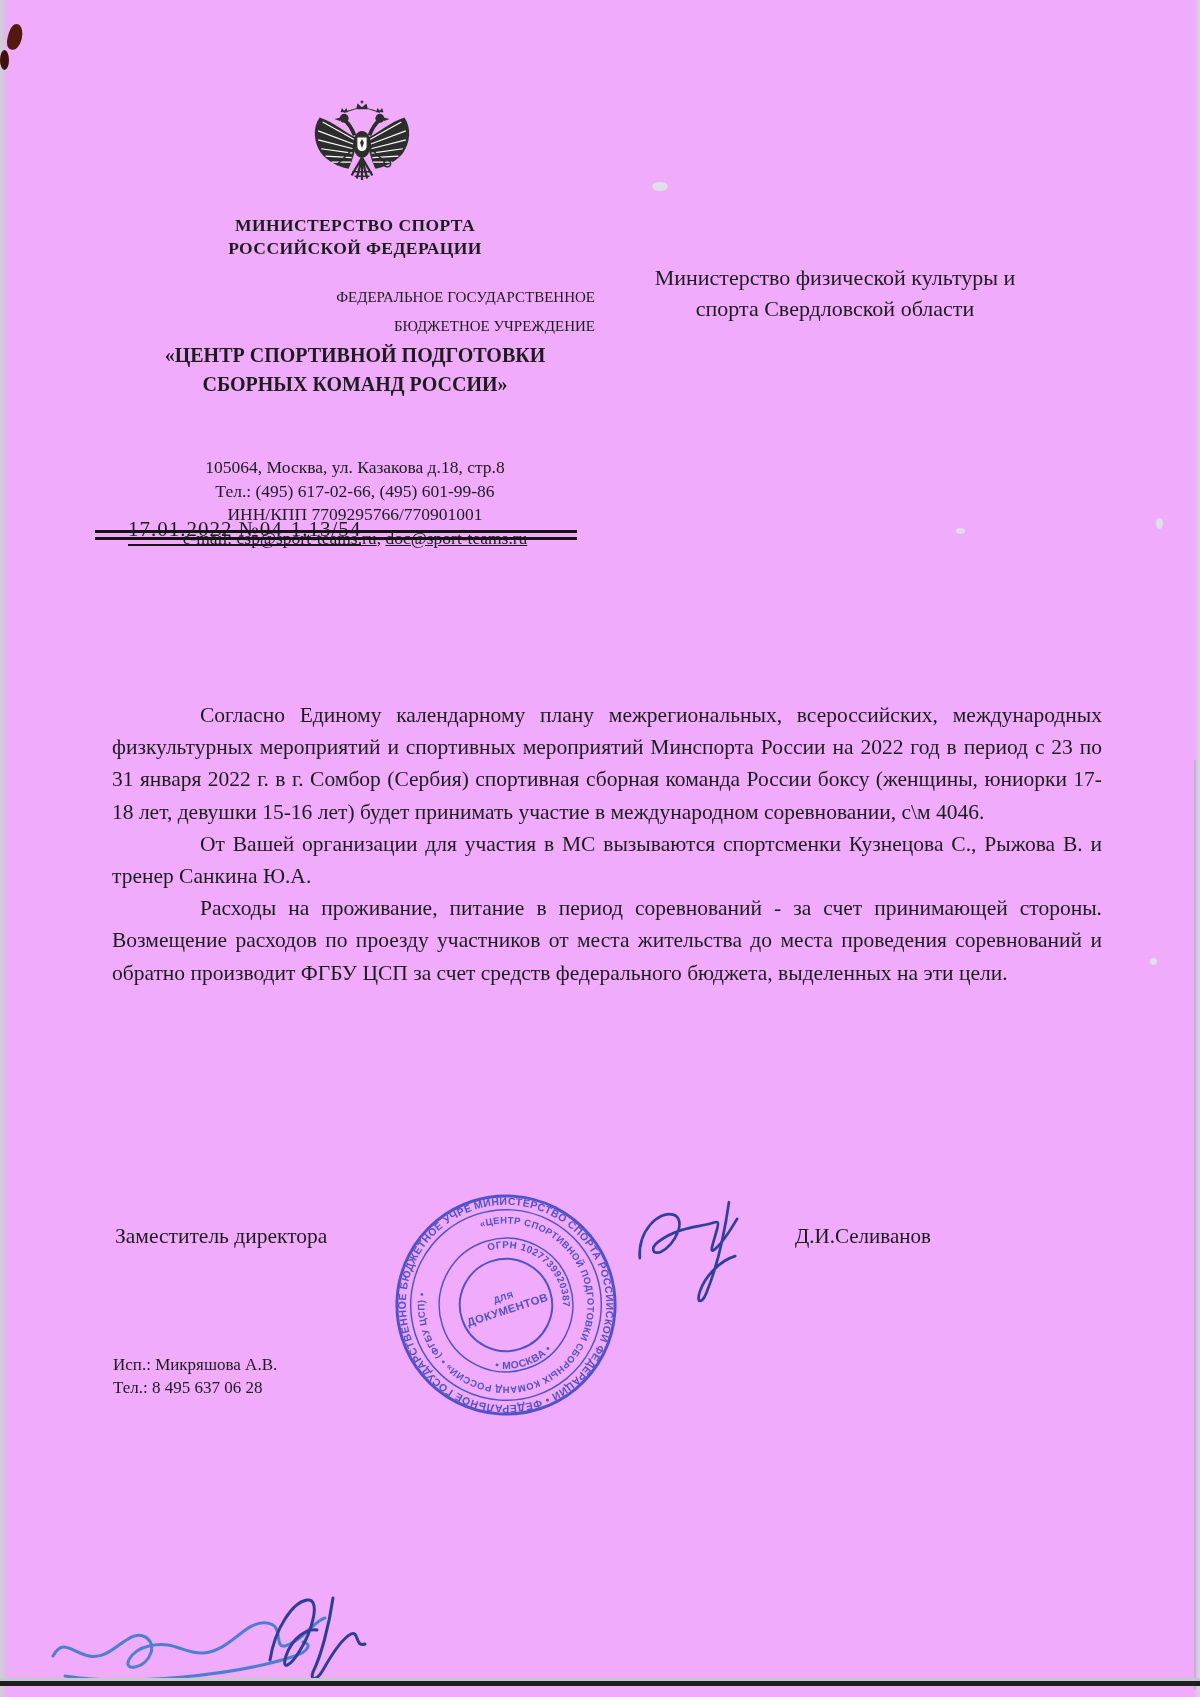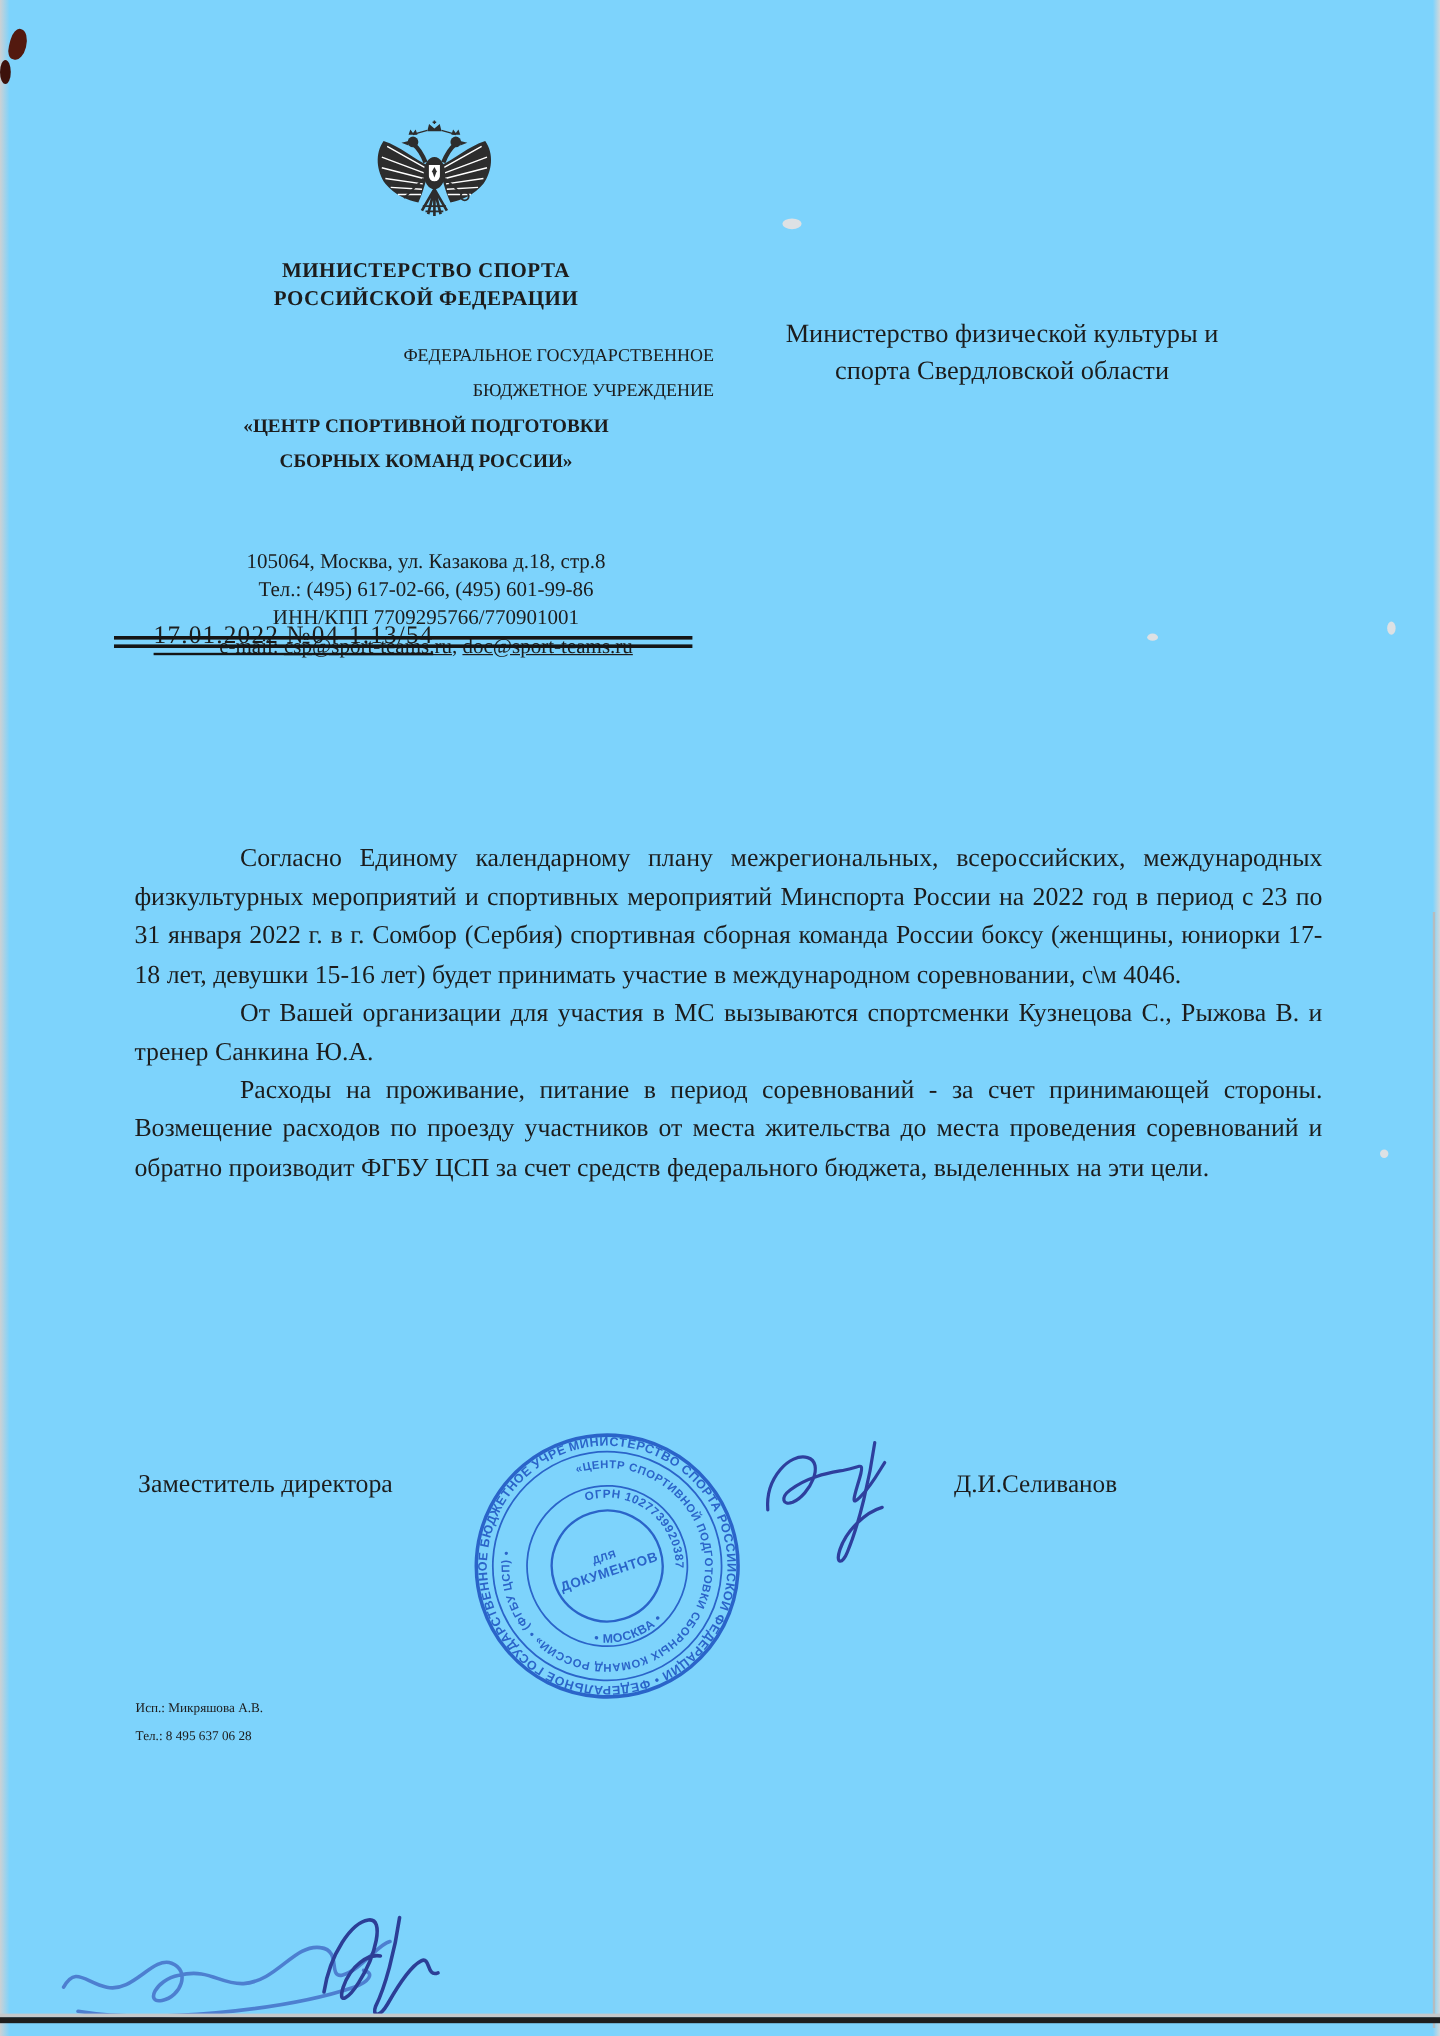--- a/index.html
+++ b/index.html
@@ -1,56 +1,56 @@
 <!DOCTYPE html>
 <html><head>
 <meta charset="utf-8">
 <style>
   html,body{margin:0;padding:0;background:#ffffff;}
   .page{
     position:relative; width:1200px; height:1697px; overflow:hidden;
-    background:#7dd3fc; color:#1c1c1c;
+    background:#f0abfc; color:#1c1c1c;
     font-family:"Liberation Serif", serif;
   }
   .abs{position:absolute;}
   
   .edge-left{left:0;top:0;width:8px;height:100%;background:linear-gradient(to right,#ccd1d4,rgba(255,255,255,0));}
   .edge-right{right:0;top:0;width:6px;height:100%;background:linear-gradient(to left,#d4d8da,rgba(255,255,255,0));}
   .edge-right-line{right:4px;top:760px;width:2px;height:930px;background:#b6bcbf;}
   .edge-bottom-light{left:0;top:1678px;width:100%;height:3px;background:#c4c9cc;}
   .edge-bottom-dark{left:0;top:1681px;width:100%;height:5px;background:#1e1e1e;}
   .scan-mark1{left:8px;top:24px;width:14px;height:26px;background:#53190f;border-radius:45% 55% 50% 40%;transform:rotate(14deg);}
   .scan-mark2{left:0px;top:50px;width:9px;height:20px;background:#3d120b;border-radius:50%;}
   .speck{background:#dde1e4;border-radius:50%;}
   
   .coat-of-arms{left:310px;top:88px;width:104px;height:120px;}
   .ministry{left:115px;top:214px;width:480px;text-align:center;font-weight:bold;font-size:17.5px;line-height:23px;letter-spacing:.4px;}
   .org-type{left:115px;top:283px;width:480px;text-align:right;font-size:15px;line-height:29px;}
-  .org-name{left:115px;top:341px;width:480px;text-align:center;font-size:16px;line-height:29px;font-weight:bold;}
+  .org-name{left:115px;top:341px;width:480px;text-align:center;font-size:20px;line-height:29px;font-weight:bold;}
   .contact{left:115px;top:416px;width:480px;text-align:center;font-size:17.5px;line-height:23.5px;margin-top:40px;}
   .email-link{text-decoration:underline;}
   
   .ref-row{left:95px;top:517px;width:482px;height:34px;}
   .ref-text{position:absolute;left:33px;top:0;font-size:21px;letter-spacing:1px;border-bottom:2px solid #151515;padding-bottom:2px;}
   .strike-line{position:absolute;left:0;width:100%;height:2.5px;background:#151515;}
   .strike-line.l1{top:13px;}
   .strike-line.l2{top:20px;}
   
   .recipient{left:600px;top:262px;width:470px;text-align:center;font-size:22px;line-height:31px;}
   
   .body-text{left:112px;top:699px;width:990px;font-size:21.5px;line-height:32.2px;text-align:justify;}
   .body-text p{margin:0;text-indent:88px;}
   
   .position-title{left:115px;top:1224px;font-size:21.5px;}
   .signer-name{left:795px;top:1224px;font-size:21px;text-align:right;}
   .sign-top{left:628px;top:1196px;width:148px;height:114px;}
   .stamp-wrap{left:393px;top:1192px;width:226px;height:226px;transform:rotate(-18deg);opacity:.87;mix-blend-mode:multiply;}
   .stamp-svg text{font-family:"Liberation Sans", sans-serif;font-weight:bold;letter-spacing:.5px;}
   
-  .footer-exec{left:113px;top:1413px;font-size:11px;line-height:23px;}
+  .footer-exec{left:113px;top:1353px;font-size:17px;line-height:23px;}
   
   .sign-bottom{left:45px;top:1568px;width:340px;height:122px;}
 </style>
 </head>
 <body>
 
 <div class="page">
 
   <div class="abs edge-left"></div>
   <div class="abs edge-right"></div>

